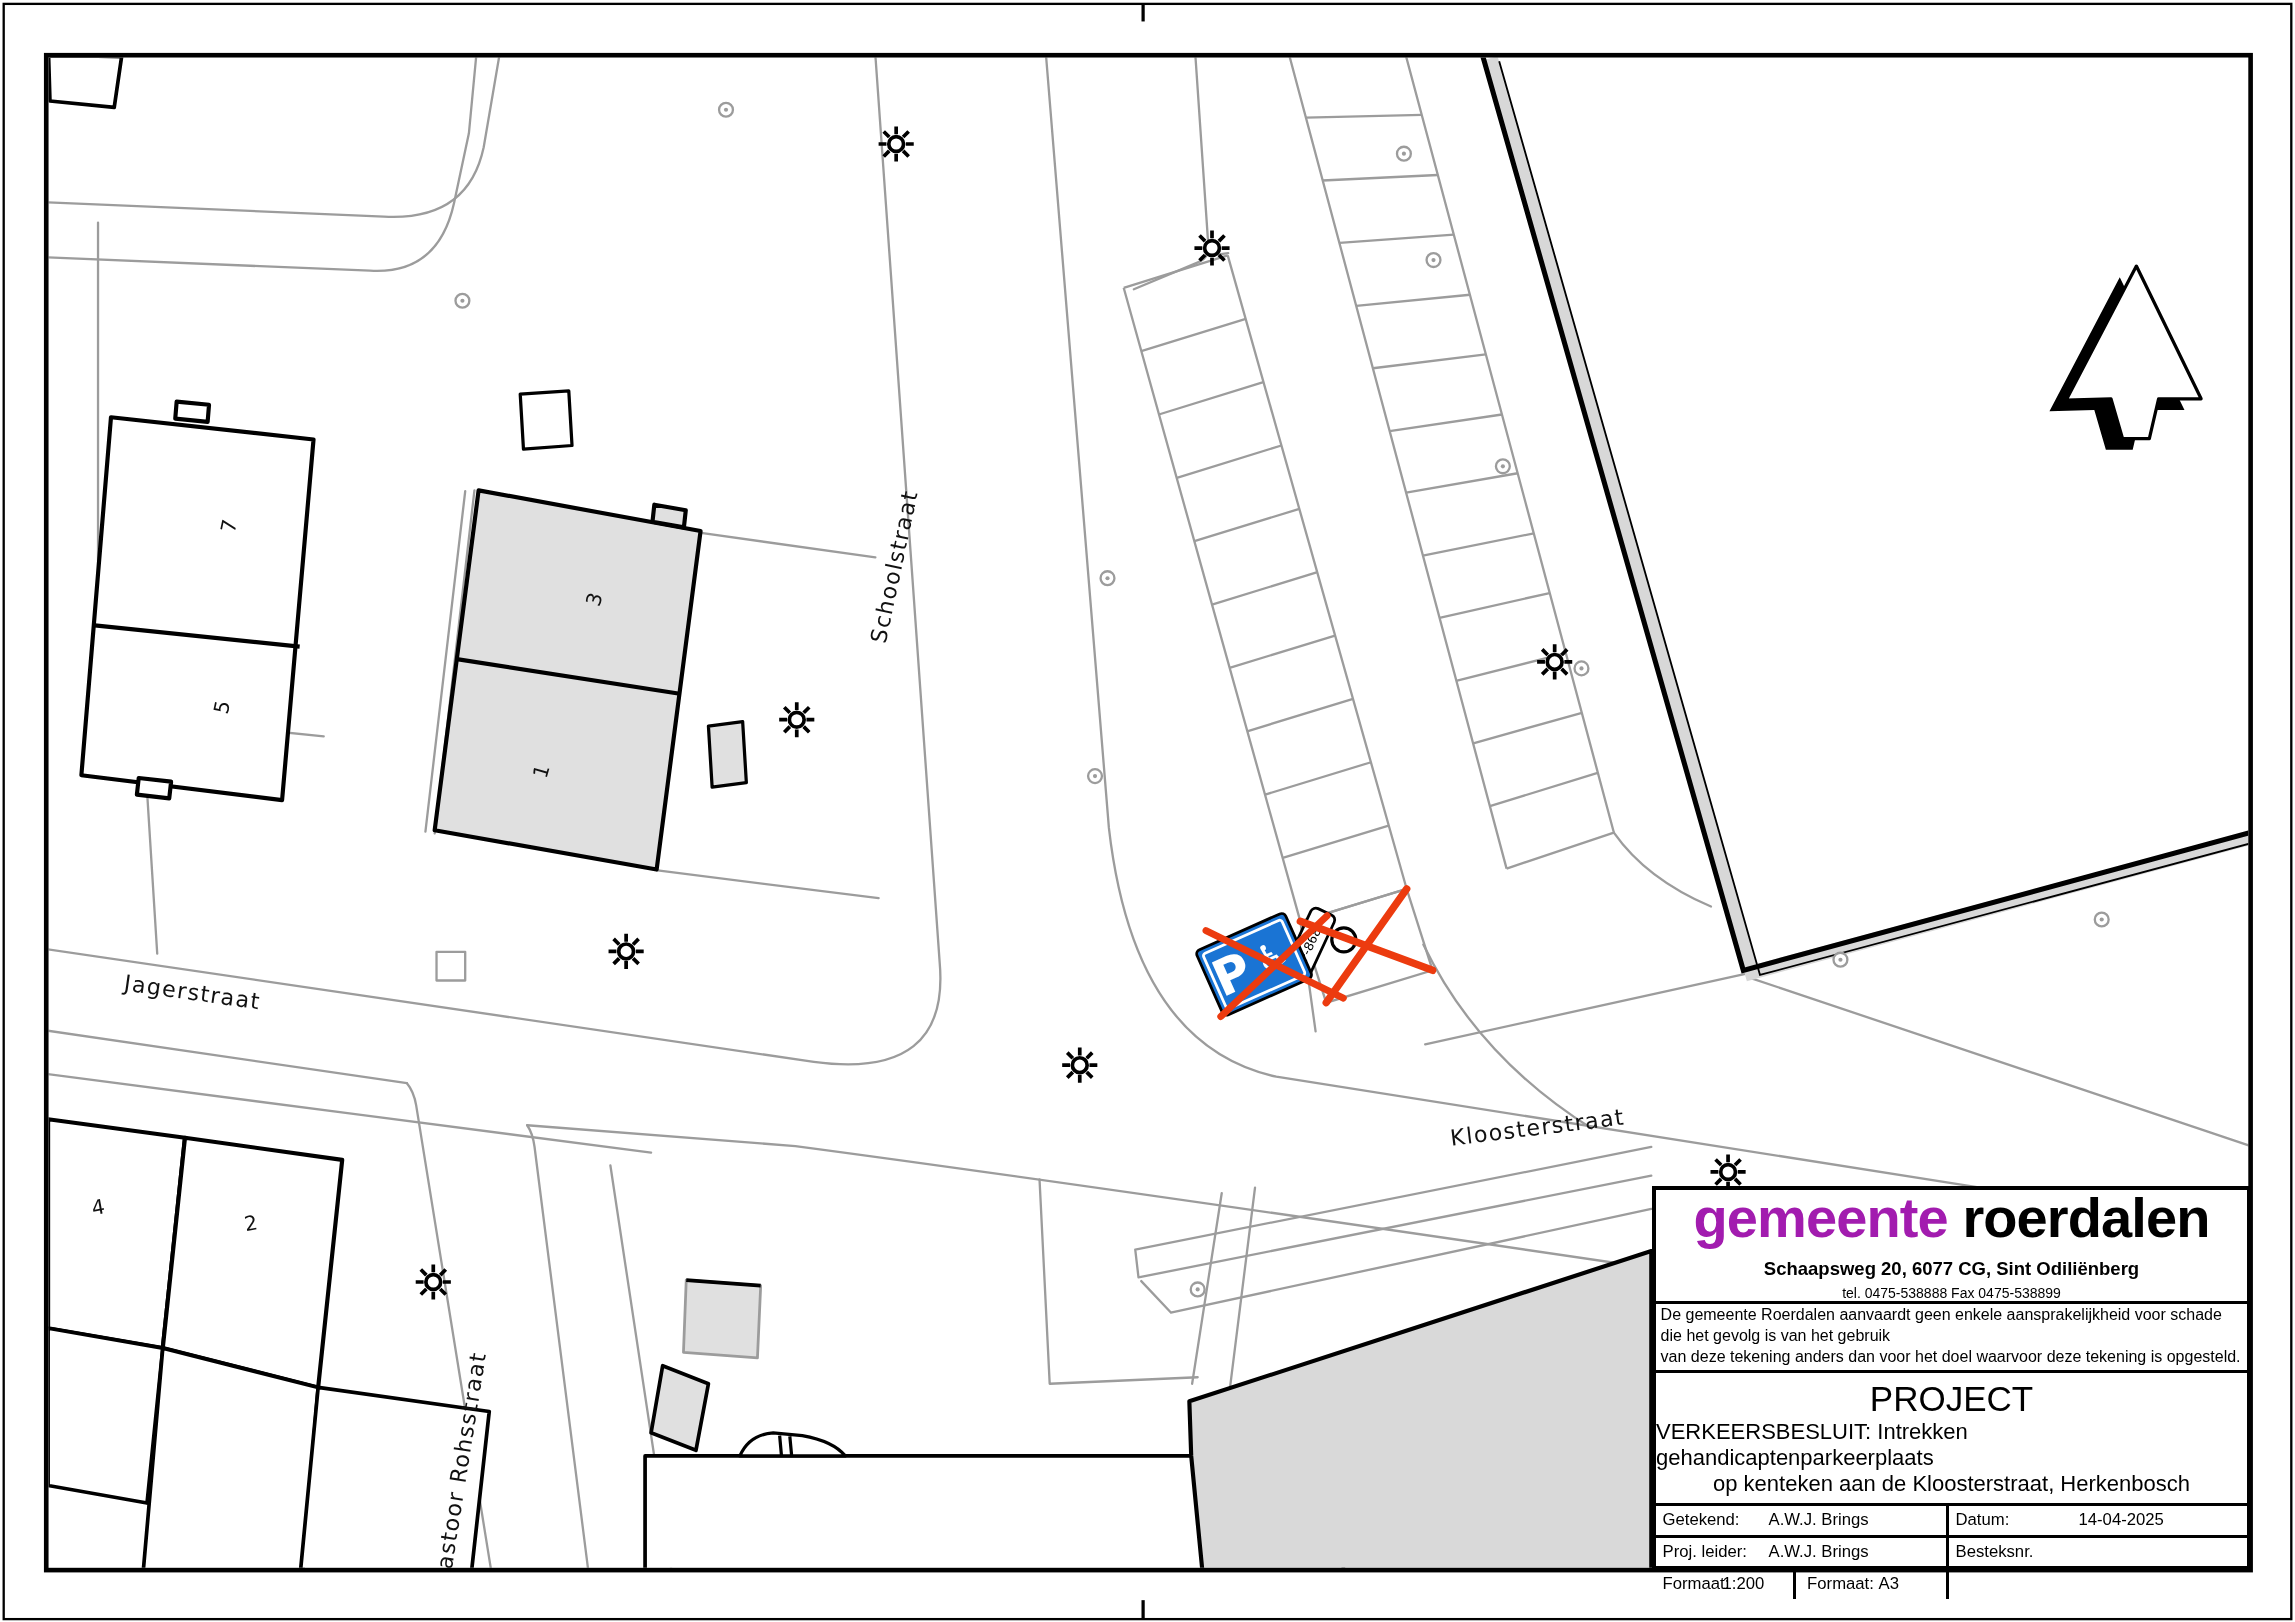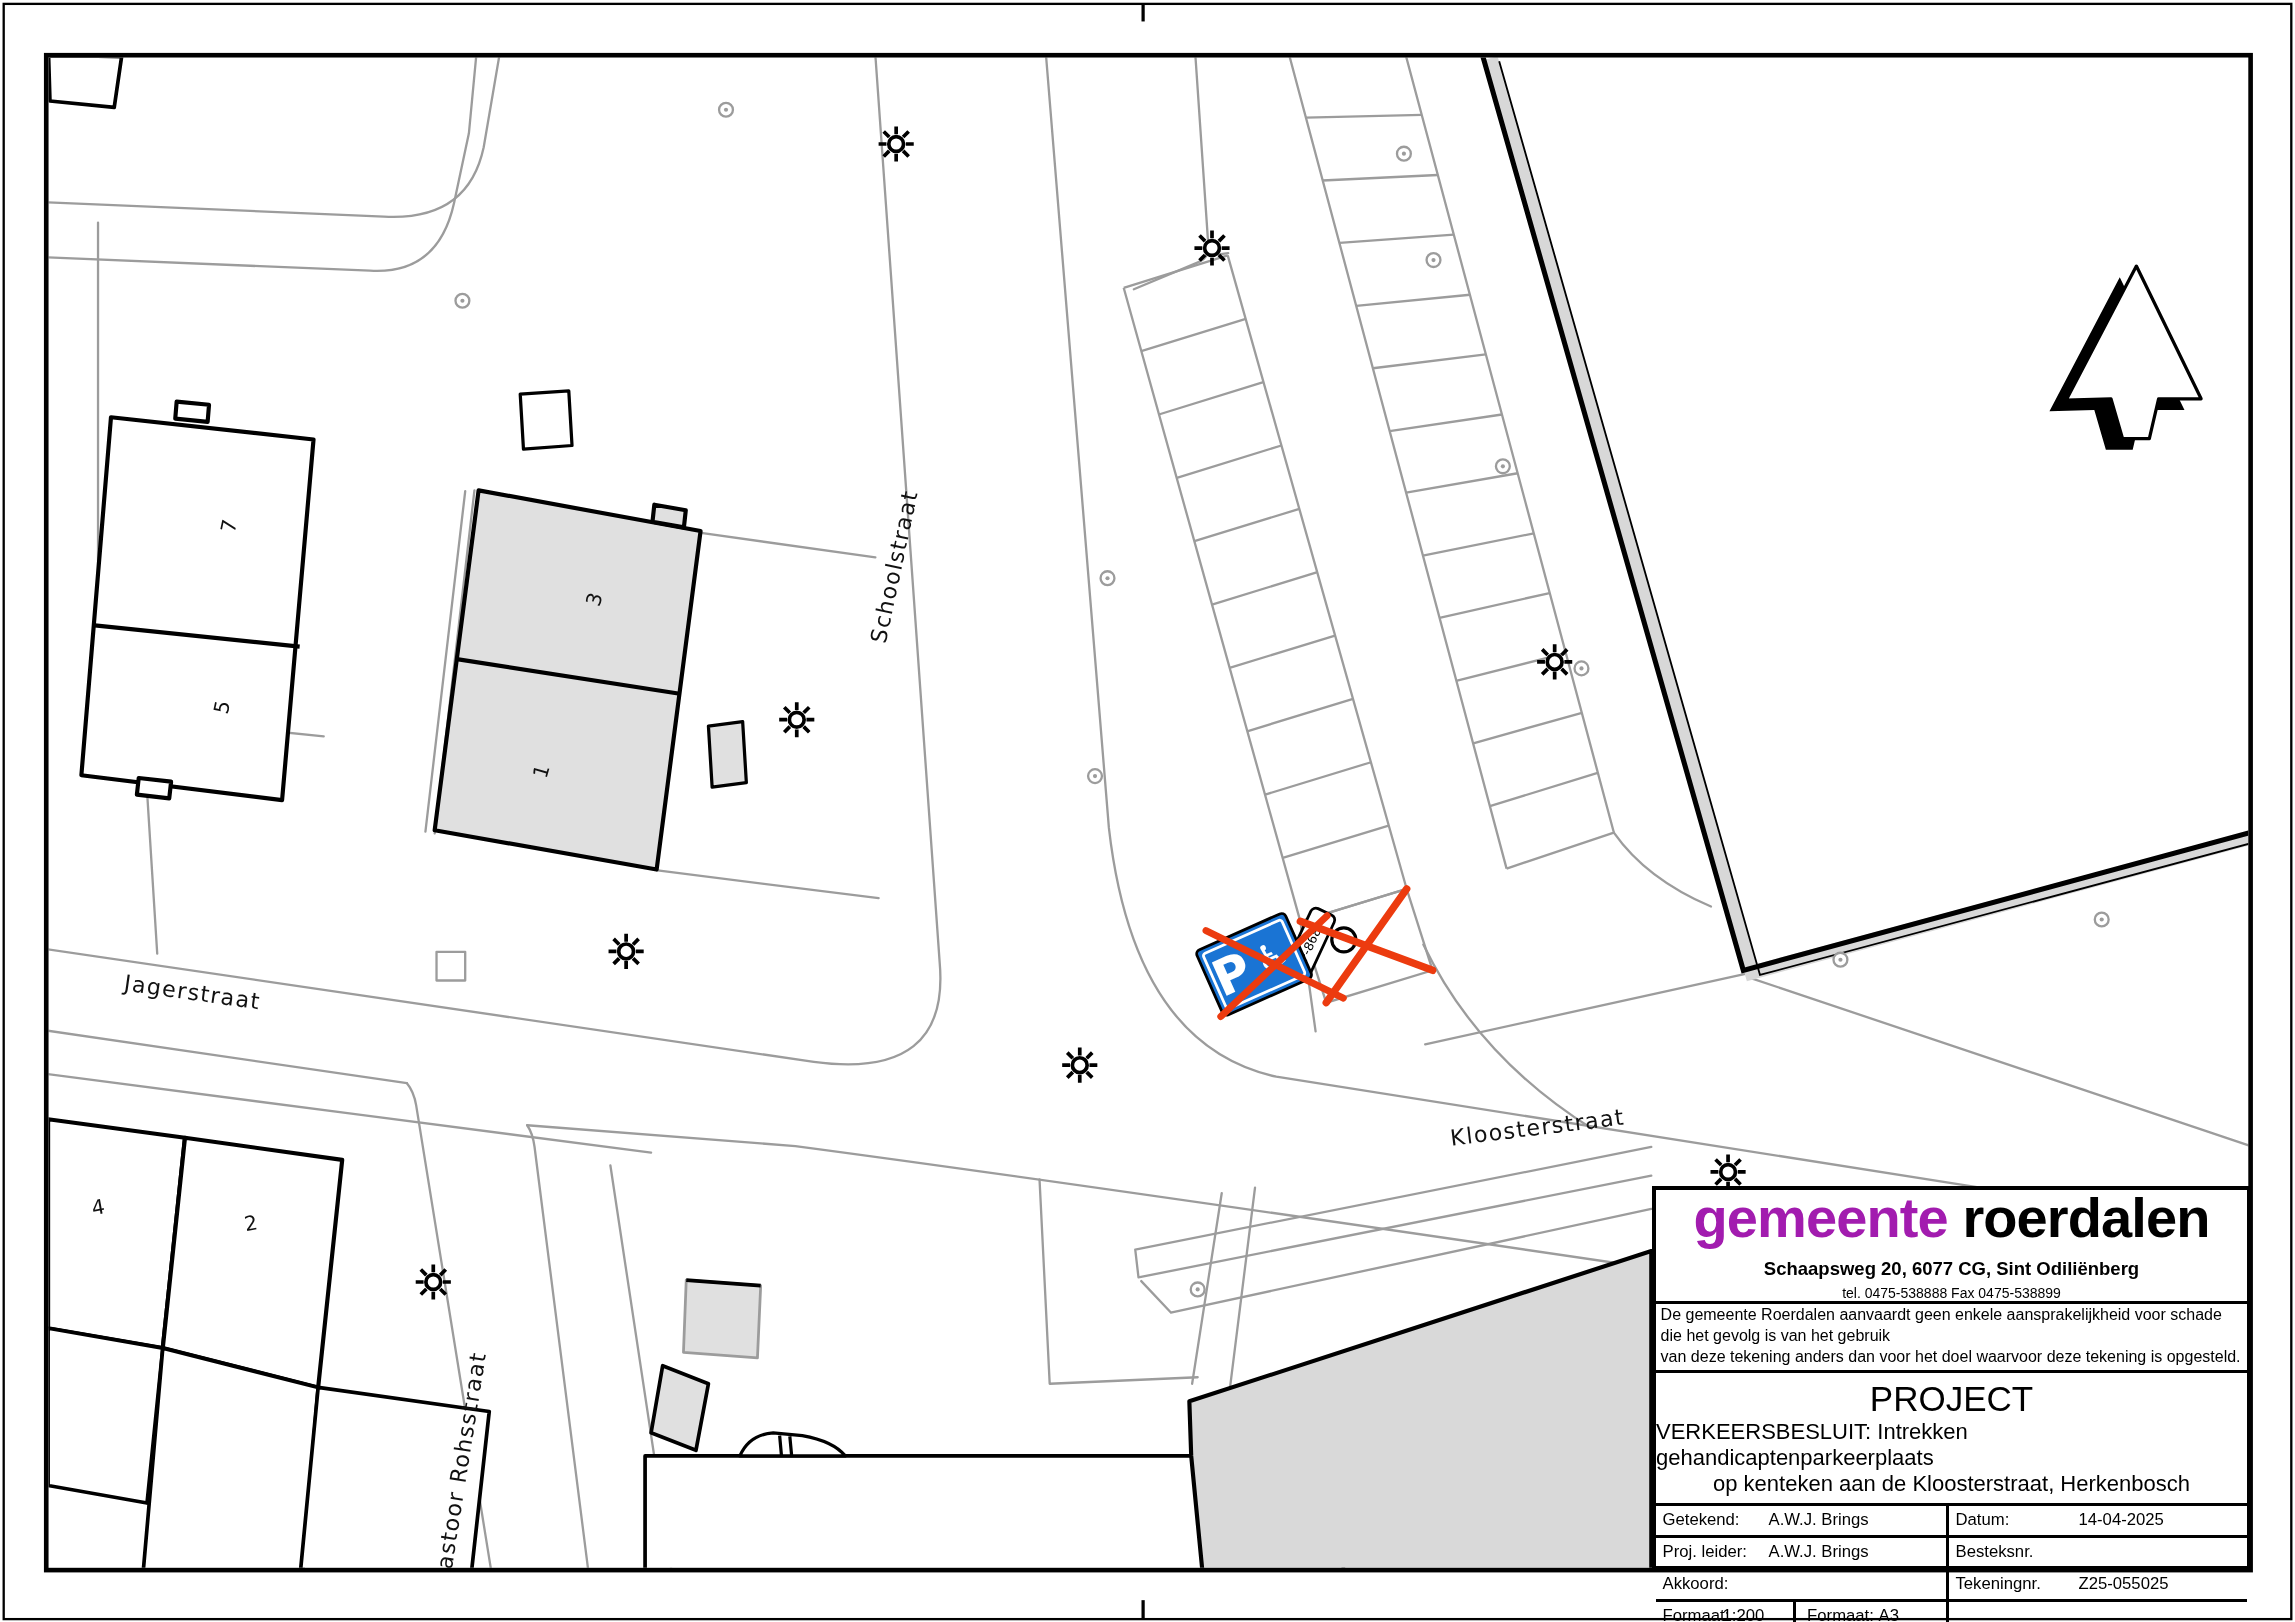--- a/index.html
+++ b/index.html
@@ -252,29 +252,20 @@
   <div class="tb-row">
     <div class="tb-cell tb-left">
       <span class="lab">Proj. leider:</span>
       <span>A.W.J. Brings</span>
     </div>
     <div class="tb-cell tb-right">
       <span class="lab">Besteksnr.</span>
     </div>
   </div>
   <div class="tb-row">
-    <div class="tb-cell tb-left">
-      <span class="lab">Akkoord:</span>
-    </div>
-    <div class="tb-cell tb-right">
-      <span class="lab">Tekeningnr.</span>
-      <span>Z25-055025</span>
-    </div>
-  </div>
-  <div class="tb-row">
     <div class="tb-cell tb-schaal">
       <span class="lab">Formaat:</span>
       <span>1:200</span>
     </div>
     <div class="tb-cell tb-formaat">
       <span class="lab">Formaat:</span>
       <span>A3</span>
     </div>
     <div class="tb-cell tb-rest"></div>
   </div>

